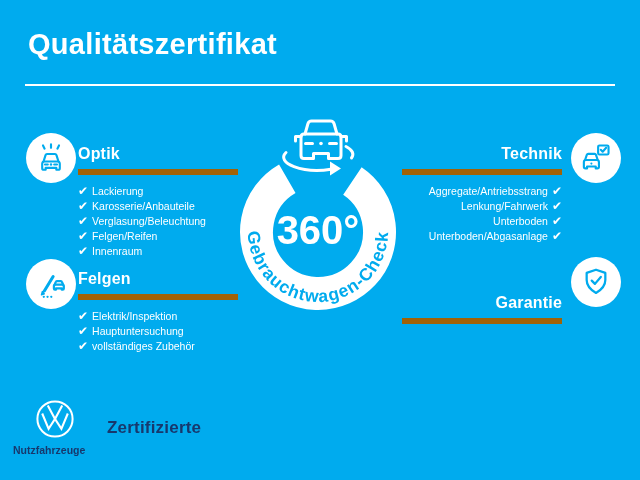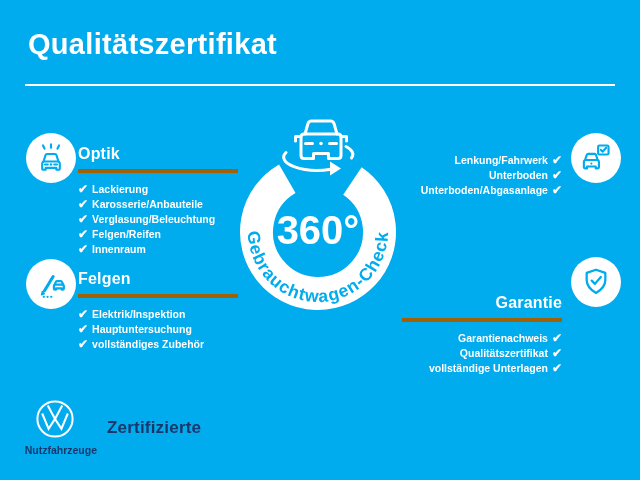--- a/index.html
+++ b/index.html
@@ -23,41 +23,41 @@
     background:#fff;display:flex;align-items:center;justify-content:center;
   }
   #icon-optik{left:26px;top:133px;}
   #icon-technik{left:571px;top:133px;}
   #icon-wartung{left:26px;top:259px;}
   #icon-garantie{left:571px;top:257px;}
 
   .section{position:absolute;width:160px;color:#fff;}
   .section h2{
     margin:0;font-size:16px;line-height:19px;font-weight:bold;
-    padding-bottom:6px;border-bottom:4px solid #a16207;letter-spacing:.2px;
+    padding-bottom:6px;border-bottom:6px solid #a16207;letter-spacing:.2px;
   }
   .section ul{list-style:none;margin:9px 0 0 0;padding:0;}
   .section li{
-    font-size:10.5px;line-height:15px;font-weight:bold;white-space:nowrap;
+    font-size:10.5px;line-height:15px;font-weight:normal;white-space:nowrap;
   }
   .check{font-size:12px;}
   .sec-left li .check{margin-right:4px;}
   .sec-right{text-align:right;}
   .sec-right li .check{margin-left:4px;}
 
   #section-optik{left:78px;top:144px;}
   #section-technik{left:402px;top:144px;}
   #section-wartung{left:78px;top:269px;}
   #section-garantie{left:402px;top:269px;margin-top:24px;}
 
   #center-graphic{position:absolute;left:225px;top:105px;}
 
   #footer-logo{position:absolute;left:35px;top:399px;}
   .brand-label{
-    position:absolute;left:13px;top:444px;width:84px;text-align:right;
+    position:absolute;left:13px;top:444px;width:84px;text-align:left;
     font-size:10.5px;font-weight:bold;color:#17386D;
   }
   .tagline{
     position:absolute;left:107px;top:420px;
     font-size:17px;line-height:15px;font-weight:bold;color:#17386D;letter-spacing:.2px;
   }
 </style>
 </head>
 <body>
 
@@ -108,43 +108,40 @@
   <ul>
     <li><span class="check">✔</span><span>Lackierung</span></li>
     <li><span class="check">✔</span><span>Karosserie/Anbauteile</span></li>
     <li><span class="check">✔</span><span>Verglasung/Beleuchtung</span></li>
     <li><span class="check">✔</span><span>Felgen/Reifen</span></li>
     <li><span class="check">✔</span><span>Innenraum</span></li>
   </ul>
 </div>
 
 <div class="section sec-right" id="section-technik">
+  <h2>Technik</h2>
   <ul>
+    <li><span>Aggregate/Antriebsstrang</span><span class="check">✔</span></li>
     <li><span>Lenkung/Fahrwerk</span><span class="check">✔</span></li>
     <li><span>Unterboden</span><span class="check">✔</span></li>
     <li><span>Unterboden/Abgasanlage</span><span class="check">✔</span></li>
   </ul>
 </div>
 
 <div class="section sec-left" id="section-wartung">
   <h2>Felgen</h2>
   <ul>
     <li><span class="check">✔</span><span>Elektrik/Inspektion</span></li>
     <li><span class="check">✔</span><span>Hauptuntersuchung</span></li>
     <li><span class="check">✔</span><span>vollständiges Zubehör</span></li>
   </ul>
 </div>
 
 <div class="section sec-right" id="section-garantie">
   <h2>Garantie</h2>
-  <ul>
-    <li><span>Garantienachweis</span><span class="check">✔</span></li>
-    <li><span>Qualitätszertifikat</span><span class="check">✔</span></li>
-    <li><span>vollständige Unterlagen</span><span class="check">✔</span></li>
-  </ul>
 </div>
 
 <svg id="center-graphic" width="190" height="215" viewBox="0 0 190 215">
   <defs>
     <path id="ringTextPath" d="M 27.2 103.1 A 70 70 0 1 0 158.8 103.1" fill="none"></path>
   </defs>
 
   <path d="M 127.4 76 A 61.5 61.5 0 1 1 62.3 73.7" fill="none" stroke="#FFFFFF" stroke-width="33"></path>
 
   <text font-size="17.5" font-weight="bold" fill="#00ABEE" letter-spacing="1">

